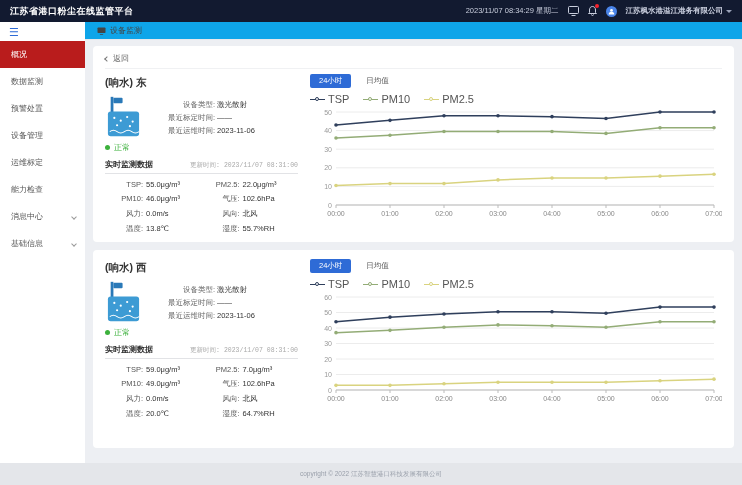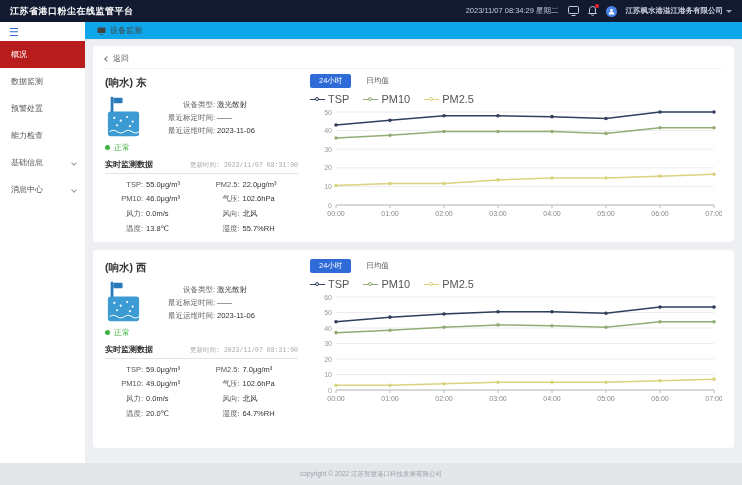--- a/index.html
+++ b/index.html
@@ -101,23 +101,25 @@
   </div>
 
   <div class="app">
 
     <div class="sidebar">
       <div class="hamburger">☰</div>
       <div>
           <div class="menu-item active">概况</div>
           <div class="menu-item">数据监测</div>
           <div class="menu-item">预警处置</div>
+          <div class="menu-item">设备管理</div>
+          <div class="menu-item">运维标定</div>
           <div class="menu-item">能力检查</div>
+          <div class="menu-item">消息中心<span class="chev"></span></div>
           <div class="menu-item">基础信息<span class="chev"></span></div>
-          <div class="menu-item">消息中心<span class="chev"></span></div>
         </div>
     </div>
 
     <div class="main">
 
       <div class="breadcrumb-bar">
         <svg width="9" height="8" viewBox="0 0 11 10">
             <rect x="0.5" y="0.5" width="10" height="7" rx="1" fill="#444"></rect>
             <line x1="3.5" y1="9.5" x2="7.5" y2="9.5" stroke="#444"></line>
           </svg>

